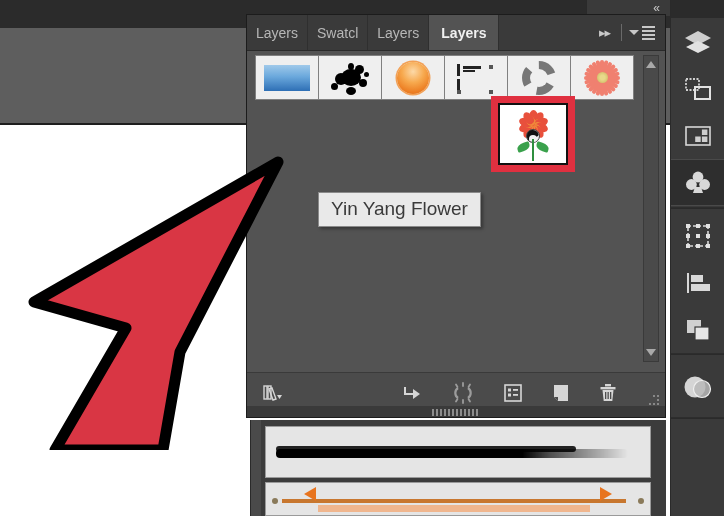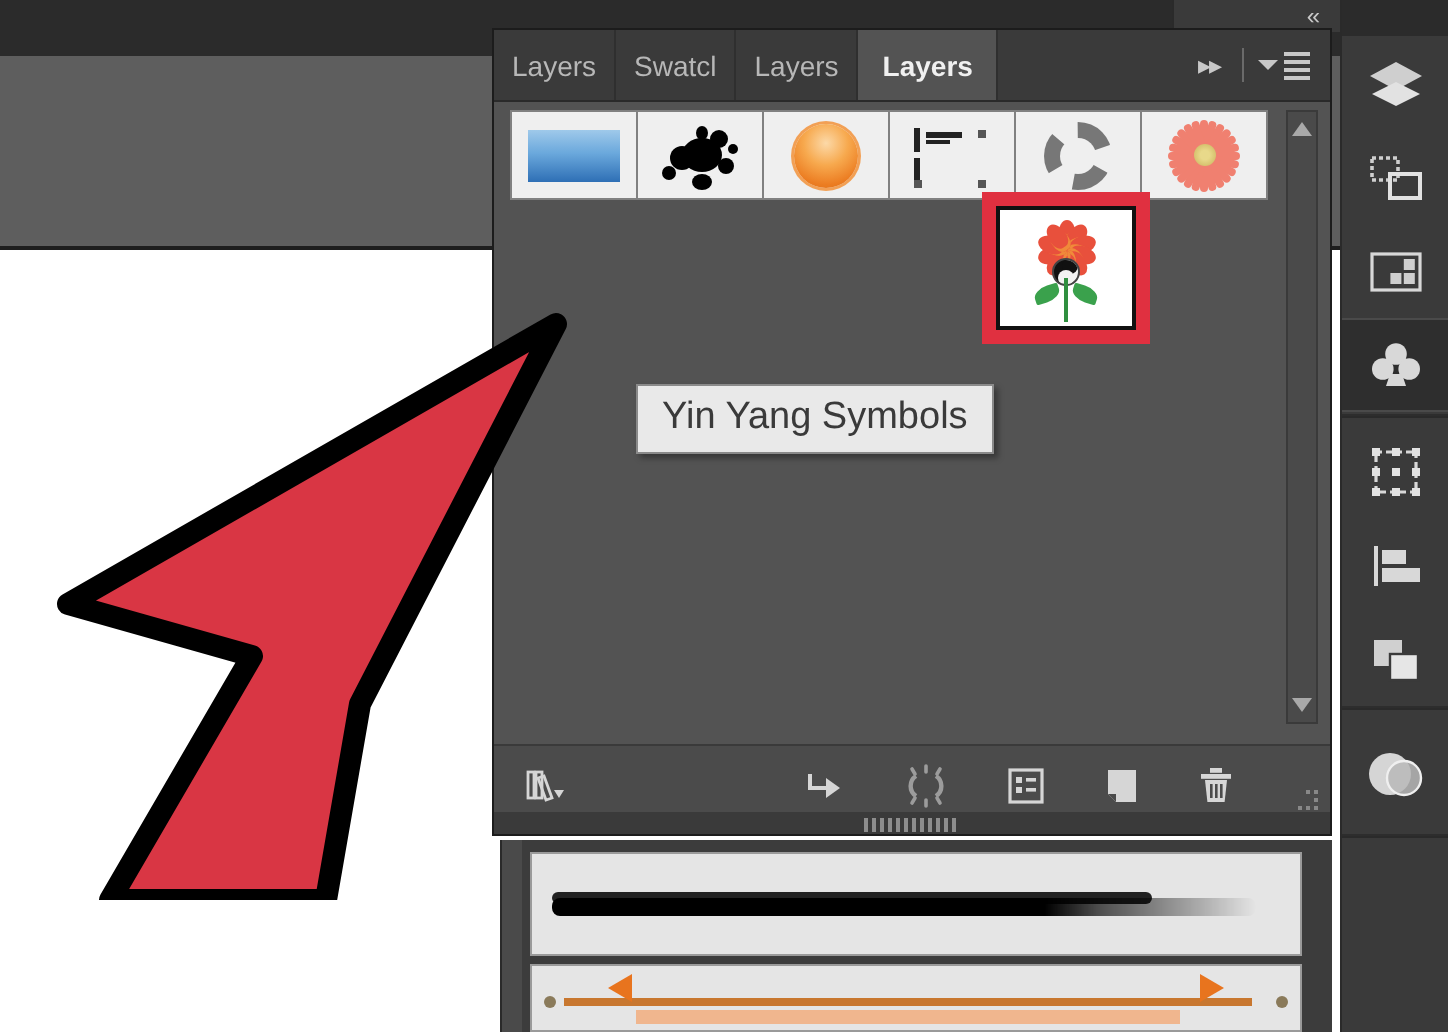--- a/index.html
+++ b/index.html
@@ -386,21 +386,21 @@
           <i style="left:12px;top:12px"></i>
       </div>
     </div>
   </div>
 
   <div class="drag-strip">
     <span class="drag-grip"></span>
   </div>
 
   <div class="tooltip">
-    <span>Yin Yang Symbols</span>
+    <span>Yin Yang Flower</span>
   </div>
 
   <div class="artdoc">
     <div class="art-panelL"></div>
 
     <div class="art-card one">
       <div class="ink"></div>
     </div>
 
     <div class="art-card two">

